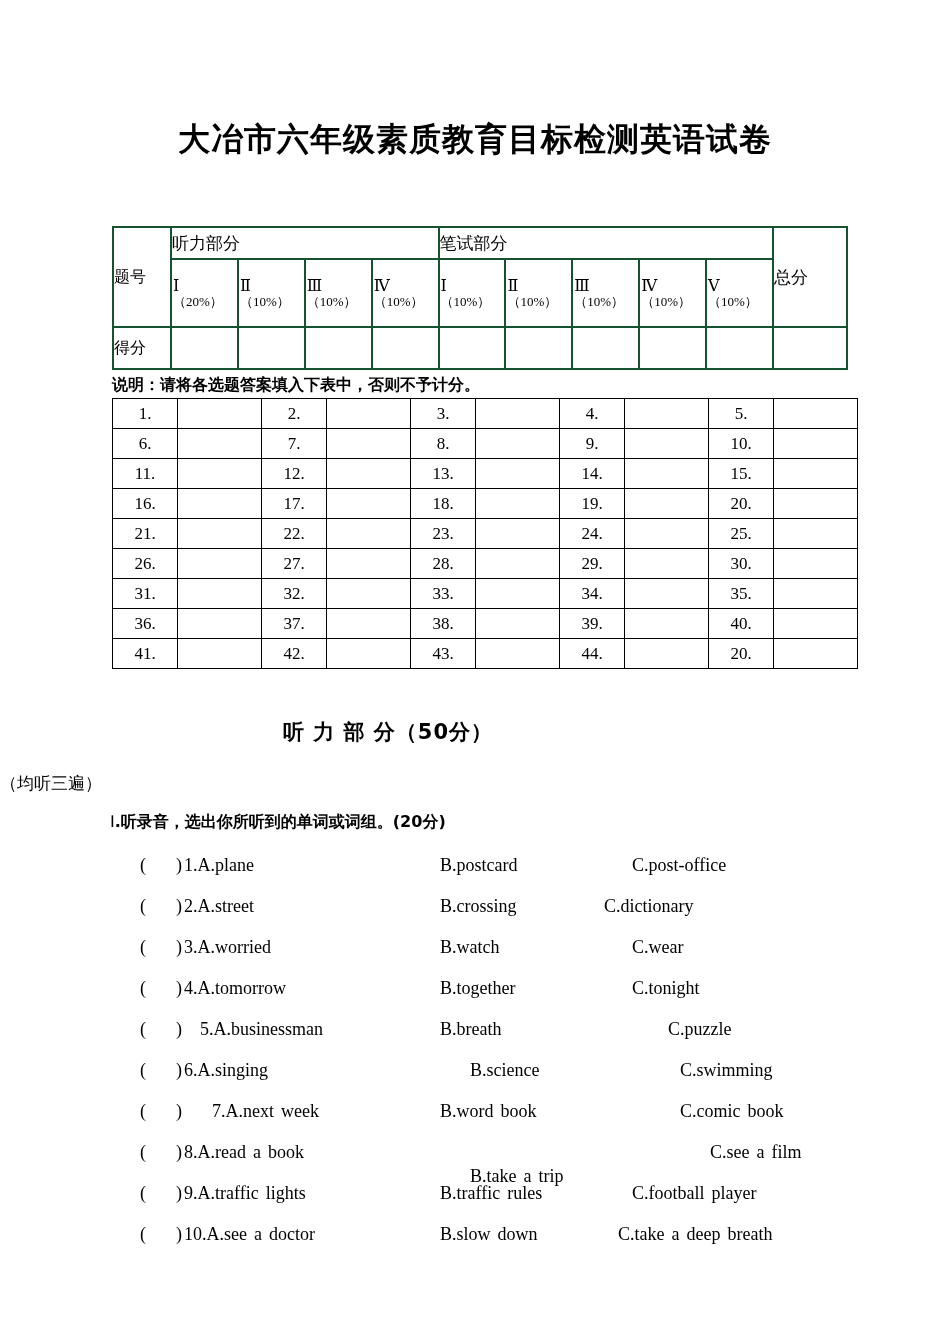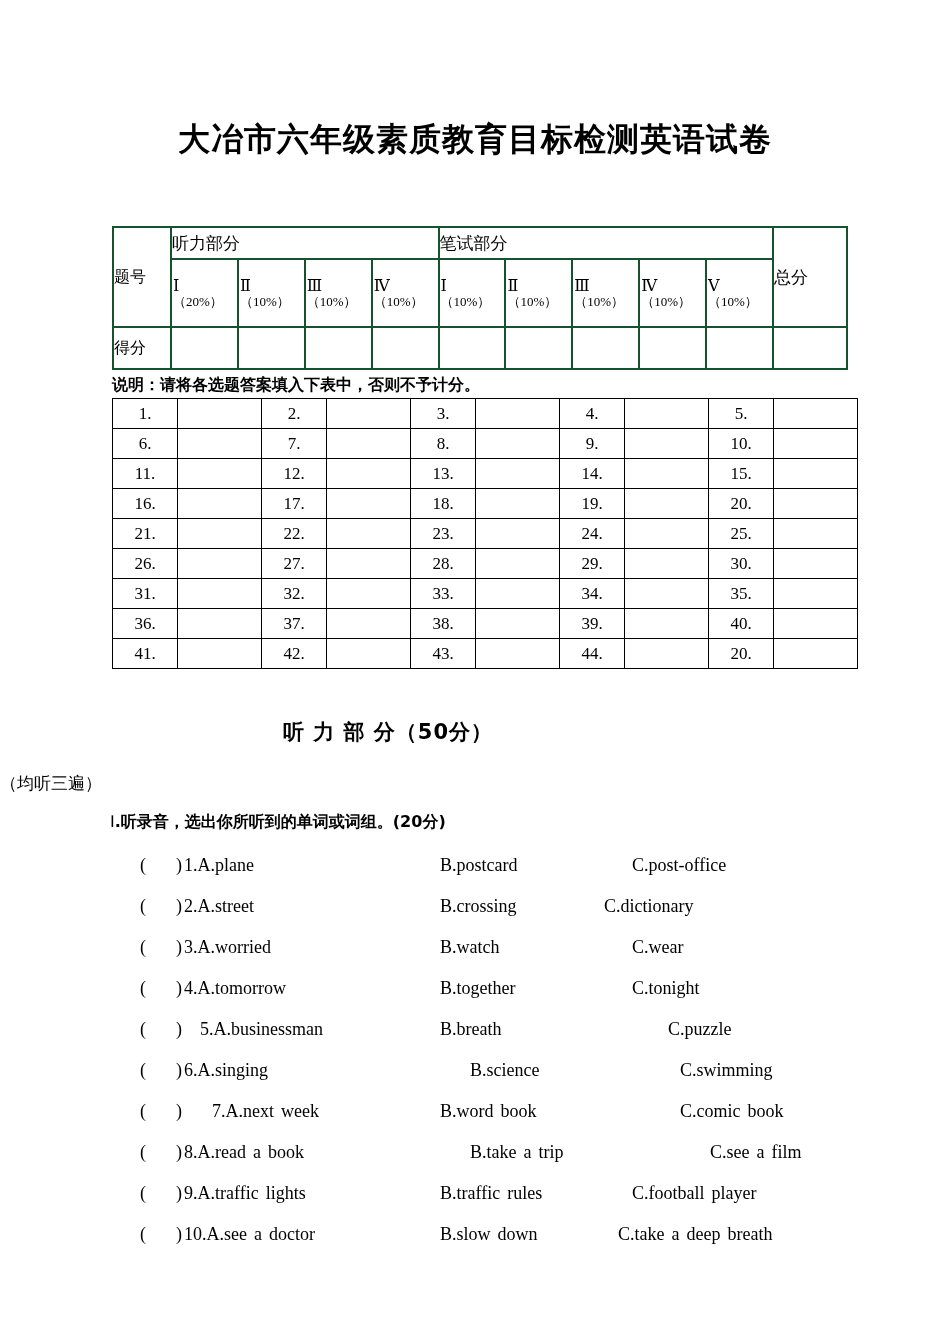--- a/index.html
+++ b/index.html
@@ -425,21 +425,21 @@
         <span class="paren-open">(</span>
         <span class="paren-close">)</span>
         <span class="opt" style="left: 44px; margin-left: 28px;">7.A.next<span class="sp"></span>week</span>
         <span class="opt" style="left: 300px;">B.word<span class="sp"></span>book</span>
         <span class="opt" style="left: 540px;">C.comic<span class="sp"></span>book</span>
       </div>
       <div class="q-row">
         <span class="paren-open">(</span>
         <span class="paren-close">)</span>
         <span class="opt" style="left: 44px;">8.A.read<span class="sp"></span>a<span class="sp"></span>book</span>
-        <span class="opt" style="left: 330px;">B.take<span class="sp"></span>a<span class="sp"></span>trip</span>
+        <span class="opt" style="left: 330px; margin-top: 24px;">B.take<span class="sp"></span>a<span class="sp"></span>trip</span>
         <span class="opt" style="left: 570px;">C.see<span class="sp"></span>a<span class="sp"></span>film</span>
       </div>
       <div class="q-row">
         <span class="paren-open">(</span>
         <span class="paren-close">)</span>
         <span class="opt" style="left: 44px;">9.A.traffic<span class="sp"></span>lights</span>
         <span class="opt" style="left: 300px;">B.traffic<span class="sp"></span>rules</span>
         <span class="opt" style="left: 492px;">C.football<span class="sp"></span>player</span>
       </div>
       <div class="q-row">

